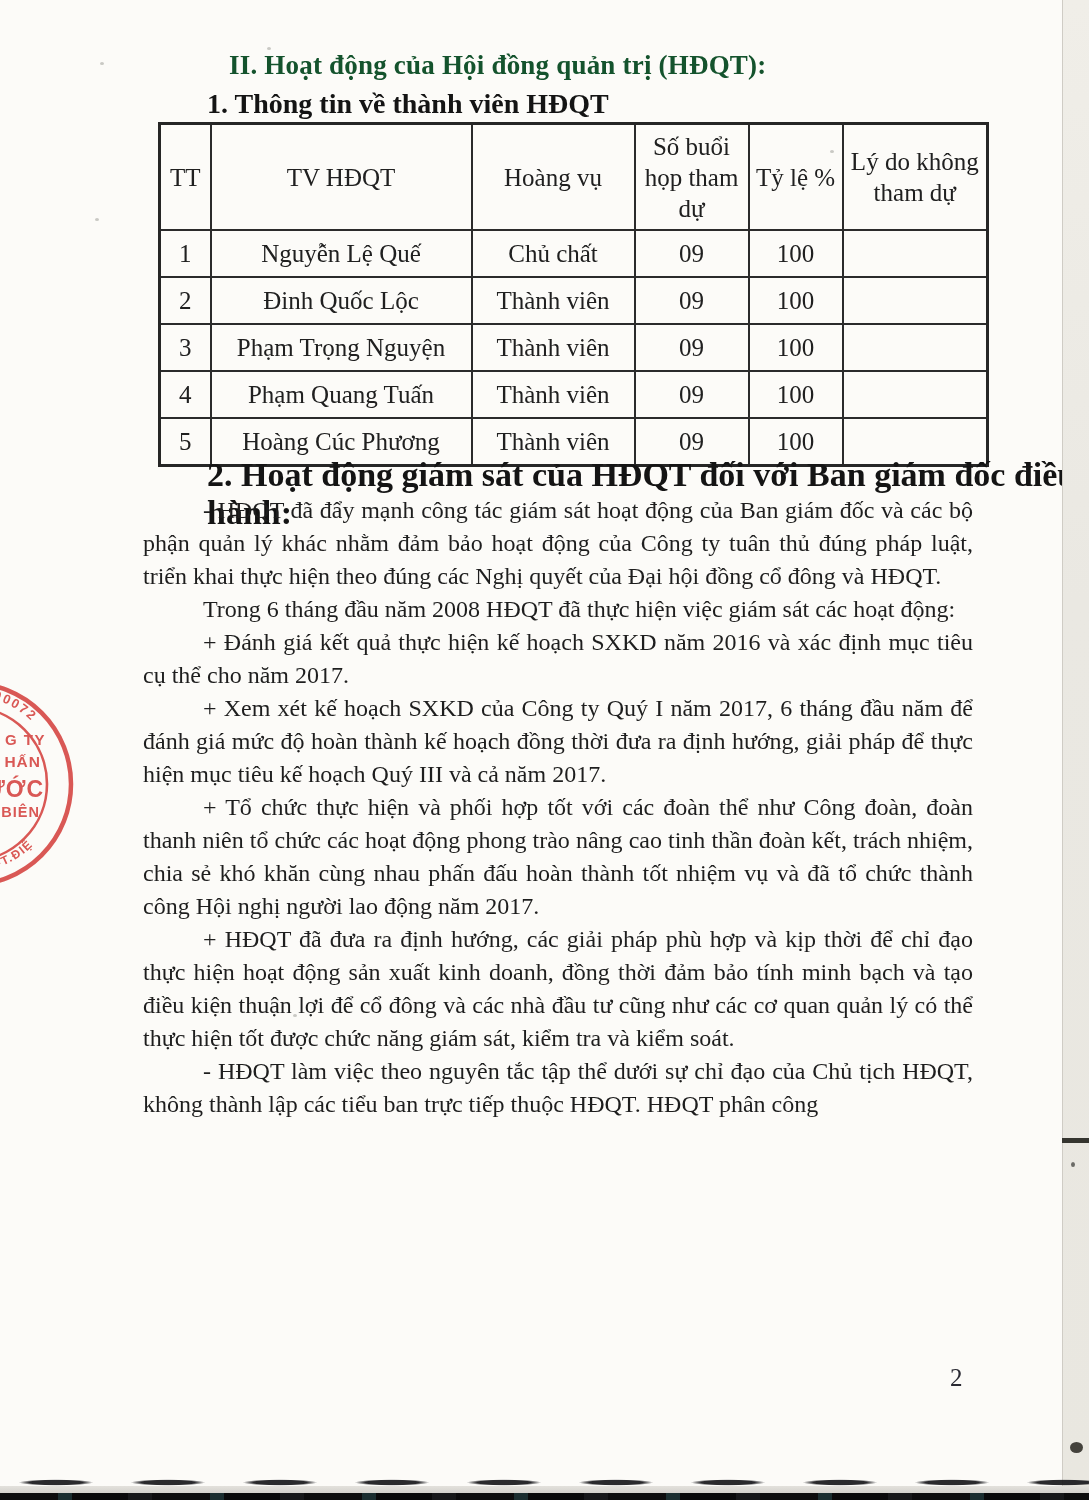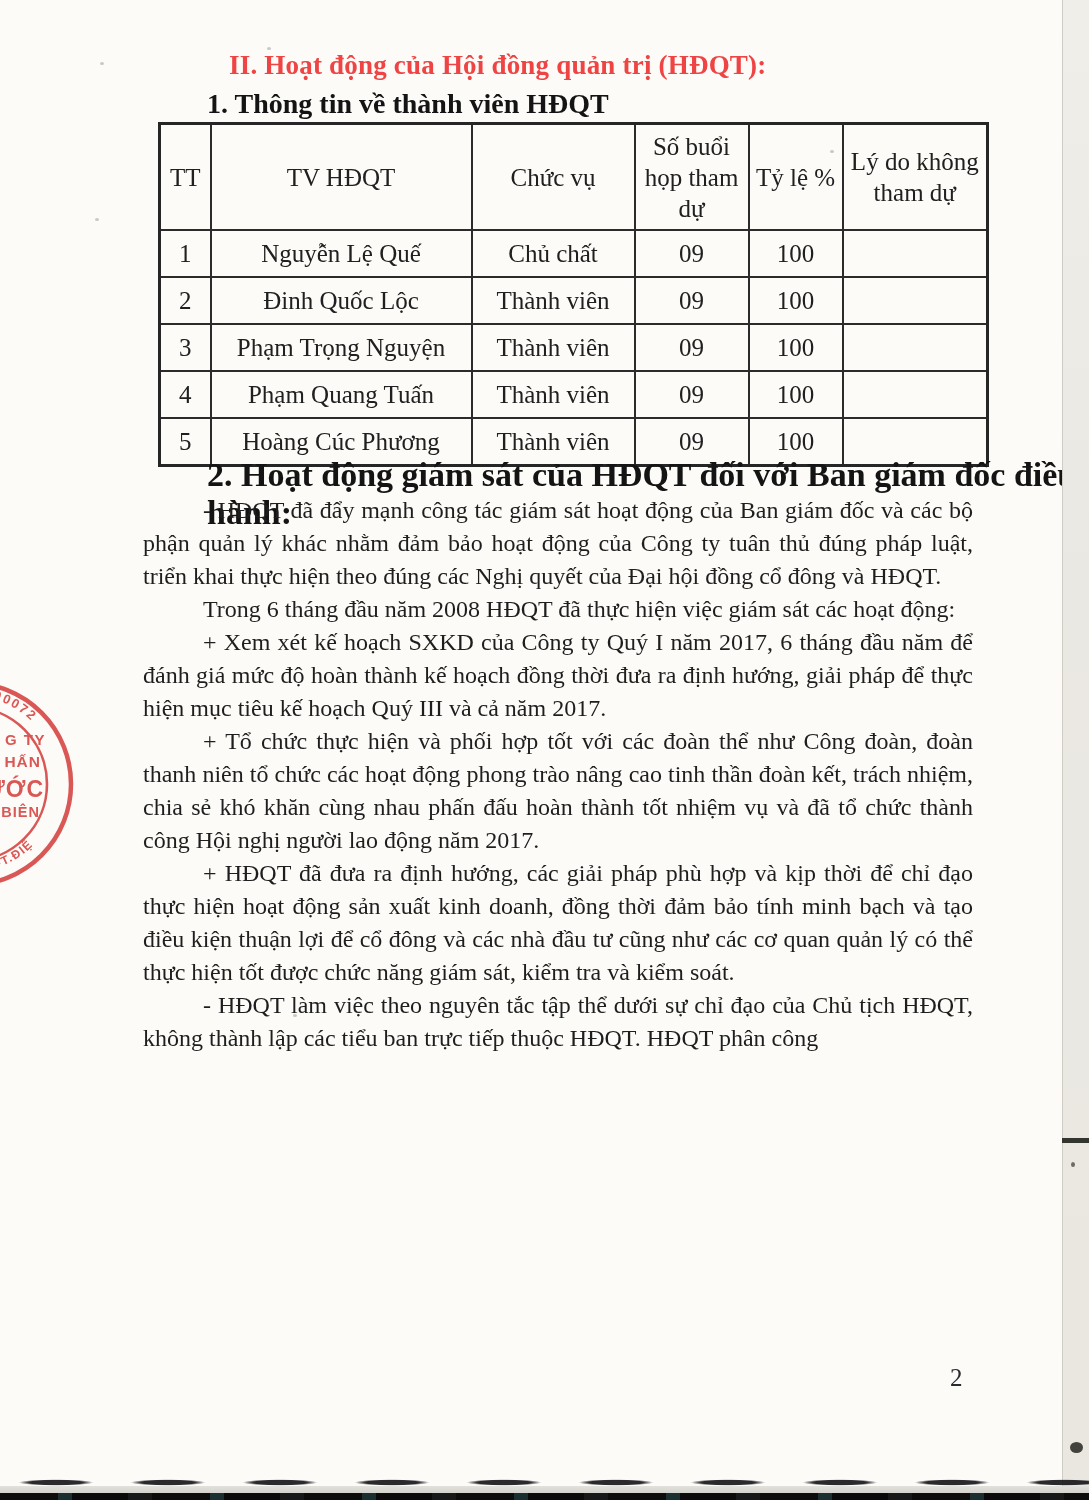--- a/index.html
+++ b/index.html
@@ -4,21 +4,21 @@
 <style>
   html,body{margin:0;padding:0;}
   body{
     width:1089px;height:1500px;position:relative;overflow:hidden;
     background:#fcfbf8;
     font-family:"Liberation Serif", serif;
     color:#1d1d1d;
   }
   .abs{position:absolute;}
   
-  .title1{left:229px;top:50px;font-size:27px;font-weight:bold;color:#ef4444;letter-spacing:.2px;}
+  .title1{left:229px;top:50px;font-size:27px;font-weight:bold;color:#14532d;letter-spacing:.2px;}
   .title2{left:207px;top:88px;font-size:28px;font-weight:bold;color:#141414;}
   .heading2{left:207px;top:456px;font-size:34px;font-weight:bold;color:#141414;}
   
   .tbl-wrap{left:158px;top:122px;}
   table.members{border-collapse:collapse;table-layout:fixed;width:828px;background:transparent;}
   table.members td{
     border:2px solid #2b2b2b;
     font-size:25px;color:#202020;
     text-align:center;vertical-align:middle;
     padding:2px 4px;line-height:31px;
@@ -66,21 +66,21 @@
         <col style="width:261px">
         <col style="width:163px">
       <col style="width:114px">
         <col style="width:94px">
         <col style="width:145px">
     </colgroup>
     <tbody>
         <tr class="hdr">
       <td>TT</td>
       <td>TV HĐQT</td>
-      <td>Chức vụ</td>
+      <td>Hoàng vụ</td>
       <td>Số buổi họp tham dự</td>
       <td>Tỷ lệ %</td>
       <td>Lý do không tham dự</td>
     </tr>
     <tr class="row">
       <td>1</td>
       <td class="c-name">Nguyễn Lệ Quế</td>
       <td>Chủ chất</td>
       <td>09</td>
       <td>100</td>
@@ -120,20 +120,21 @@
     </tr>
   </tbody>
     </table>
 </div>
 
 <div class="abs heading2">2. Hoạt động giám sát của HĐQT đối với Ban giám đốc điều hành:</div>
 
 <div class="abs paras">
   <p>- HĐQT đã đẩy mạnh công tác giám sát hoạt động của Ban giám đốc và các bộ phận quản lý khác nhằm đảm bảo hoạt động của Công ty tuân thủ đúng pháp luật, triển khai thực hiện theo đúng các Nghị quyết của Đại hội đồng cổ đông và HĐQT.</p>
   <p>Trong 6 tháng đầu năm 2008 HĐQT đã thực hiện việc giám sát các hoạt động:</p>
+  <p>+ Đánh giá kết quả thực hiện kế hoạch SXKD năm 2016 và xác định mục tiêu cụ thể cho năm 2017.</p>
   <p>+ Xem xét kế hoạch SXKD của Công ty Quý I năm 2017, 6 tháng đầu năm để đánh giá mức độ hoàn thành kế hoạch đồng thời đưa ra định hướng, giải pháp để thực hiện mục tiêu kế hoạch Quý III và cả năm 2017.</p>
   <p>+ Tổ chức thực hiện và phối hợp tốt với các đoàn thể như Công đoàn, đoàn thanh niên tổ chức các hoạt động phong trào nâng cao tinh thần đoàn kết, trách nhiệm, chia sẻ khó khăn cùng nhau phấn đấu hoàn thành tốt nhiệm vụ và đã tổ chức thành công Hội nghị người lao động năm 2017.</p>
   <p>+ HĐQT đã đưa ra định hướng, các giải pháp phù hợp và kịp thời để chỉ đạo thực hiện hoạt động sản xuất kinh doanh, đồng thời đảm bảo tính minh bạch và tạo điều kiện thuận lợi để cổ đông và các nhà đầu tư cũng như các cơ quan quản lý có thể thực hiện tốt được chức năng giám sát, kiểm tra và kiểm soát.</p>
   <p>- HĐQT làm việc theo nguyên tắc tập thể dưới sự chỉ đạo của Chủ tịch HĐQT, không thành lập các tiểu ban trực tiếp thuộc HĐQT. HĐQT phân công</p>
 </div>
 
 <div class="abs pagenum">2</div>
 
 <svg class="abs stamp" width="150" height="235" viewBox="0 0 150 235">
   <g fill="none" stroke="#d5423f">

